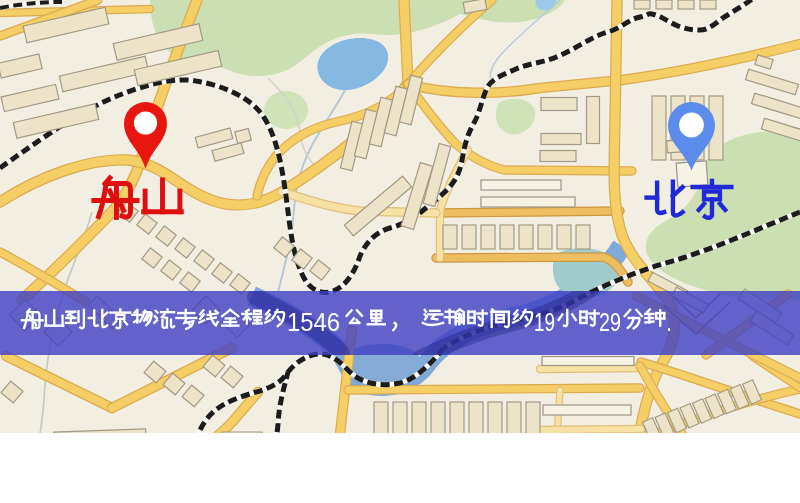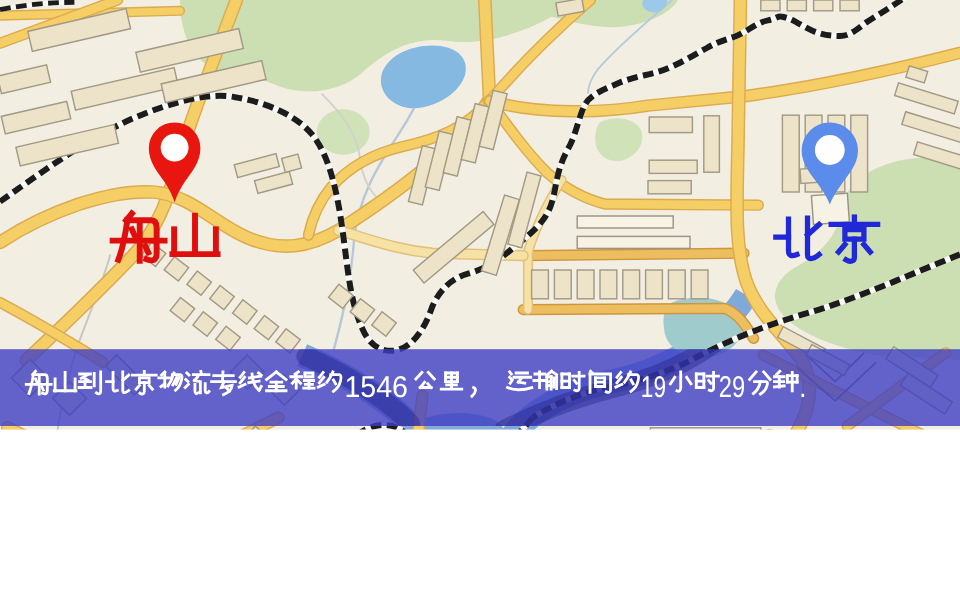--- a/index.html
+++ b/index.html
@@ -1,17 +1,17 @@
 <!DOCTYPE html>
 <html><head>
 <meta charset="utf-8">
 <style>
 html,body{margin:0;padding:0;background:#fff;}
 body{font-family:"Liberation Sans", sans-serif;}
-#stage{position:relative;width:800px;height:358px;overflow:hidden;}
+#stage{position:relative;width:800px;height:433px;overflow:hidden;}
 svg{display:block;}
 .bld{fill:#ece3c9;stroke:#a39a85;stroke-width:1.2;}
 .bldw{fill:#f6f2e4;stroke:#9b9486;stroke-width:1.2;}
 .rc{fill:none;stroke:#dcab50;stroke-linecap:round;stroke-linejoin:round;}
 .rf{fill:none;stroke:#f5ce66;stroke-linecap:round;stroke-linejoin:round;}
 .sc{fill:none;stroke:#e2c07a;stroke-linecap:round;stroke-linejoin:round;}
 .sf{fill:none;stroke:#f6e2a4;stroke-linecap:round;stroke-linejoin:round;}
 .fc{fill:none;stroke:#cf963f;stroke-linecap:round;stroke-linejoin:round;}
 .ff{fill:none;stroke:#edbe5e;stroke-linecap:round;stroke-linejoin:round;}
 .rwb{fill:none;stroke:#f8f8f4;stroke-linecap:butt;}

